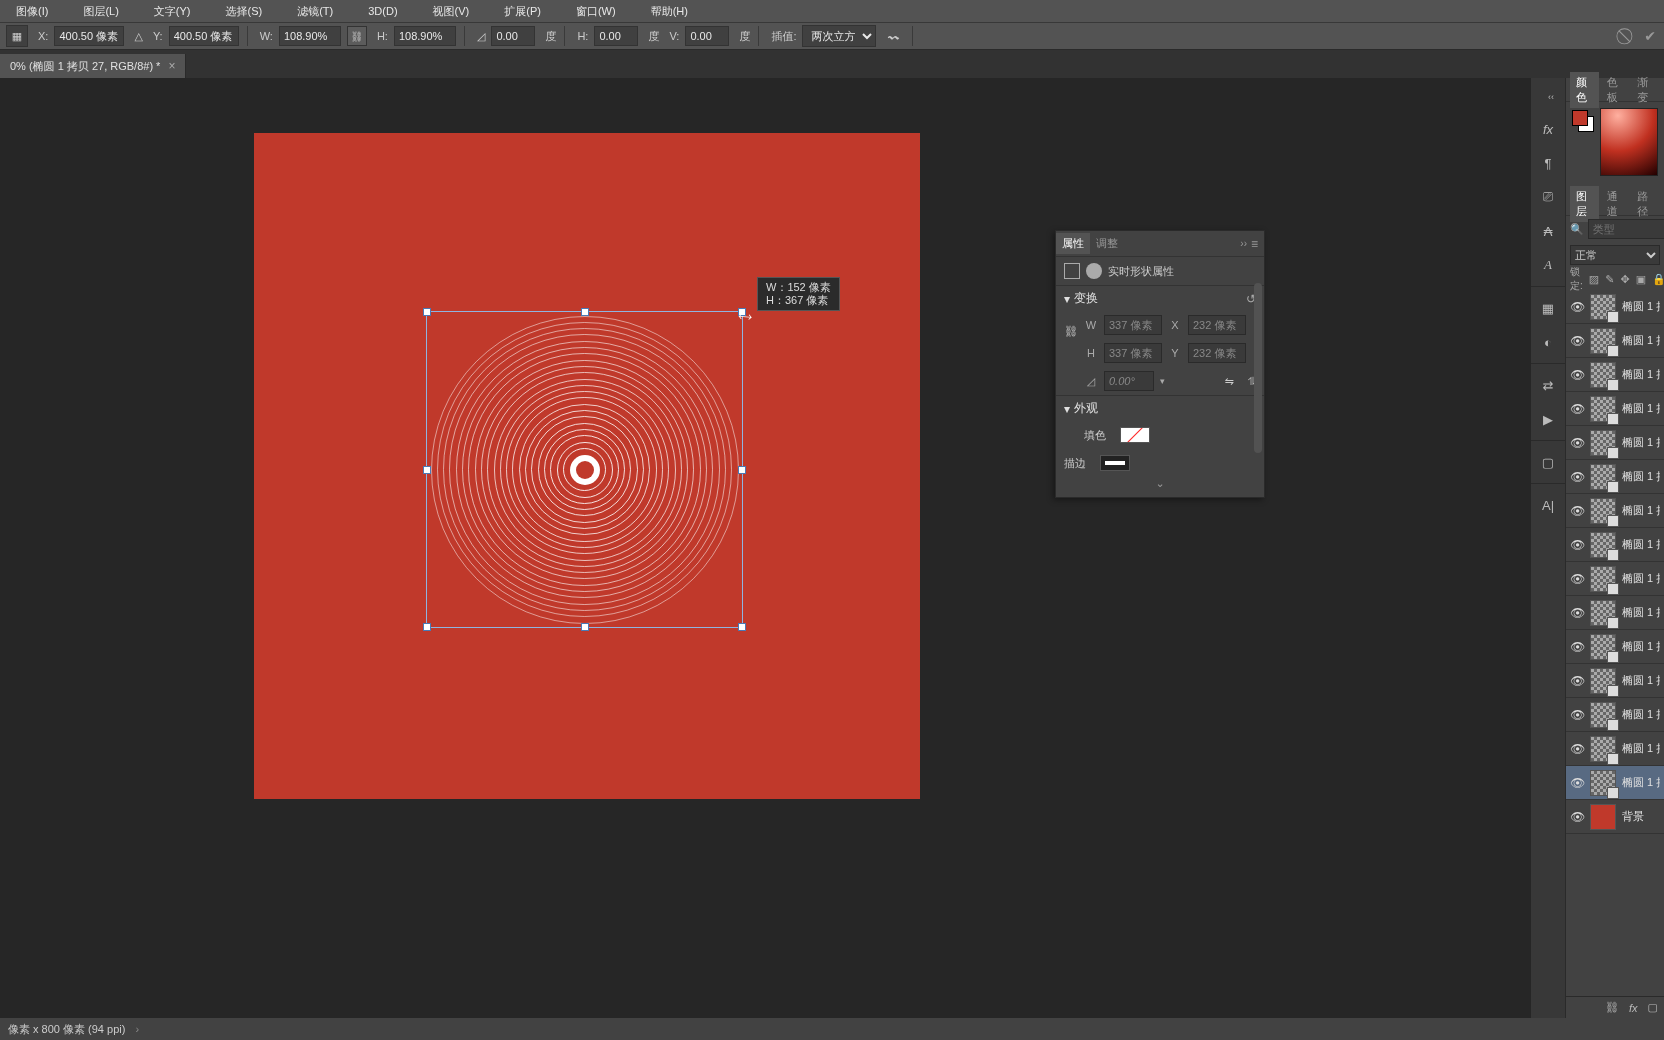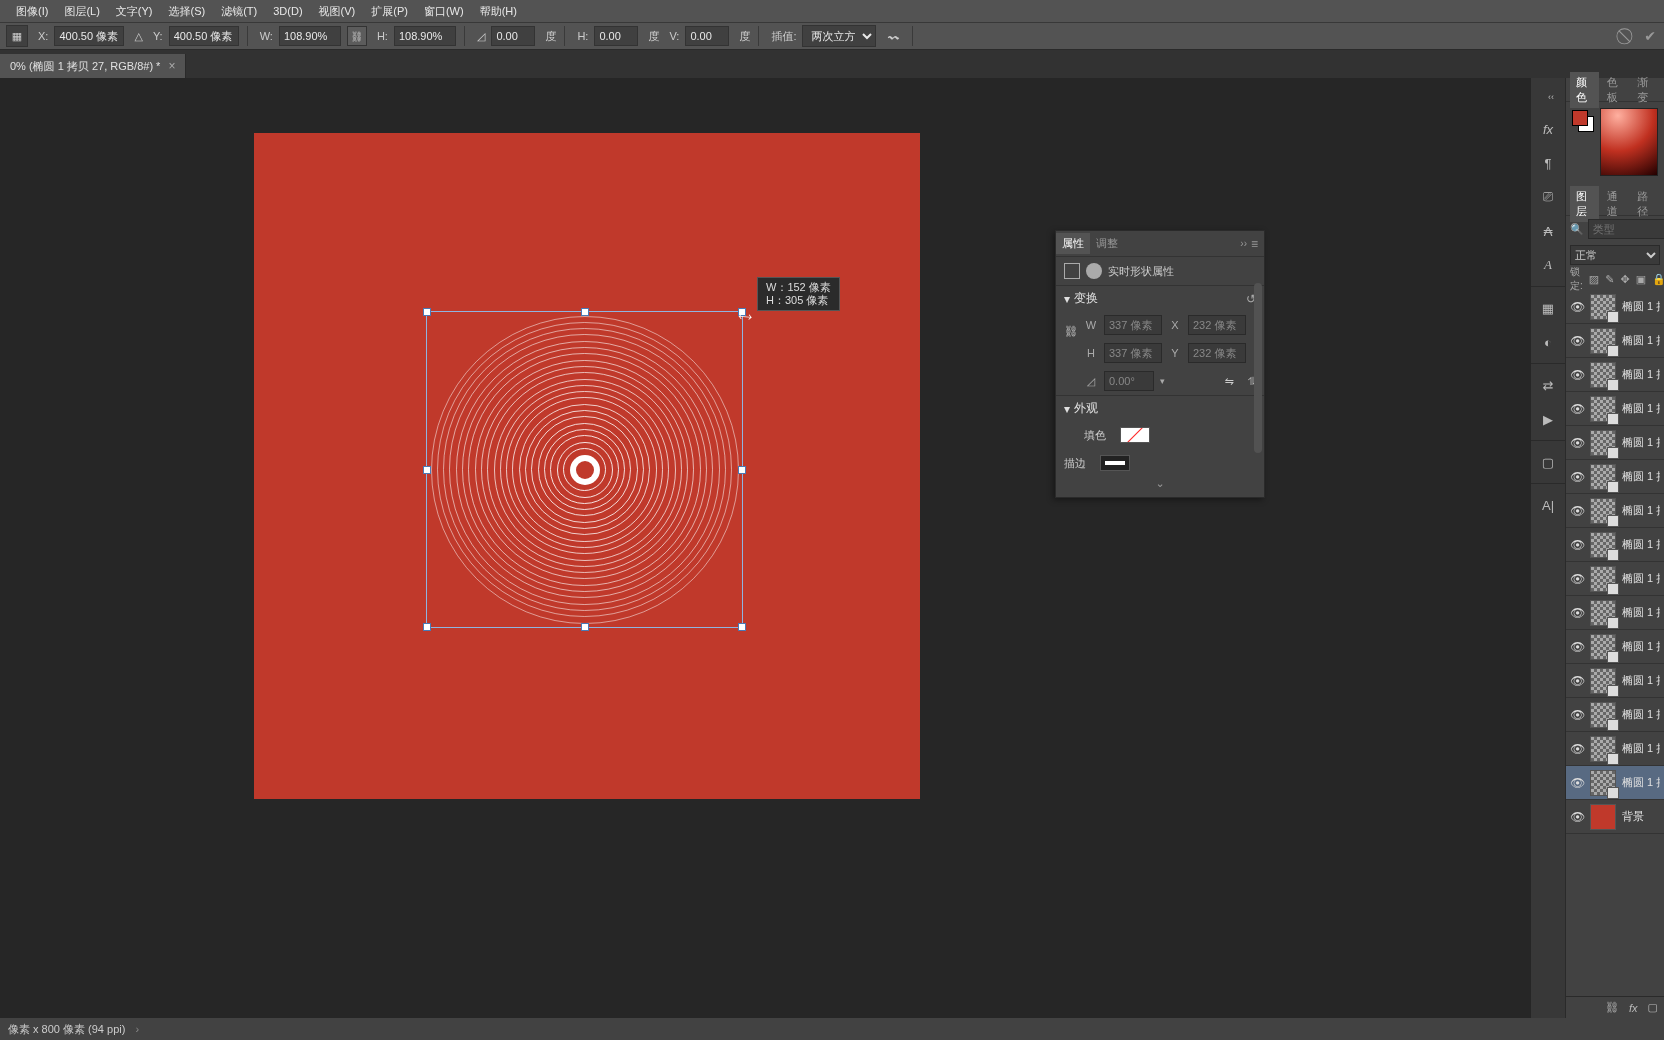--- a/index.html
+++ b/index.html
@@ -1,17 +1,17 @@
 <!DOCTYPE html>
 <html><head>
 <meta charset="utf-8">
 <style>
 *{margin:0;padding:0;box-sizing:border-box;font-family:"Microsoft YaHei",sans-serif;user-select:none}
 body{background:#1e1e1e;color:#ccc;font-size:11px;overflow:hidden;width:1664px;height:1040px;position:relative}
-.menubar{height:22px;display:flex;align-items:center;padding-left:8px;background:#535353;gap:0}
+.menubar{height:22px;display:flex;align-items:center;padding-left:8px;background:#535353;gap:19px}
 .menubar span{padding:3px 8px;cursor:pointer;color:#e8e8e8}
 .optbar{height:28px;background:#535353;display:flex;align-items:center;padding:0 6px;gap:6px;border-top:1px solid #383838;border-bottom:1px solid #2a2a2a}
 .tool-icon{width:22px;height:22px;border:1px solid #333;background:#404040;display:flex;align-items:center;justify-content:center}
 .optlabel{color:#ccc;font-size:11px;margin-left:4px}
 .optinput{width:70px;height:20px;background:#404040;border:1px solid #333;color:#e8e8e8;font-size:11px;padding:0 4px}
 .opt-sep{width:1px;height:20px;background:#3a3a3a;margin:0 2px}
 .link-btn{width:20px;height:20px;background:#5c5c5c;border:1px solid #333;display:flex;align-items:center;justify-content:center;font-size:10px}
 .dropdown{height:22px;background:#404040;border:1px solid #333;color:#e8e8e8;font-size:11px;padding:0 4px}
 .tabs{height:28px;background:#323232;display:flex;align-items:flex-end}
 .doctab{height:24px;background:#535353;padding:4px 10px;display:flex;align-items:center;color:#e0e0e0;font-size:11px;border-right:1px solid #2a2a2a}
@@ -172,21 +172,21 @@
         <div class="handle h-tr"></div>
         <div class="handle h-ml"></div>
         <div class="handle h-mr"></div>
         <div class="handle h-bl"></div>
         <div class="handle h-bm"></div>
         <div class="handle h-br"></div>
      </div>
      <div class="cursor-icon">⤡</div>
      <div class="tooltip-box">
         <div>W：152 像素</div>
-        <div>H：305 像素</div>
+        <div>H：367 像素</div>
      </div>
   </div>
 </div>
 
 <div class="right-col">
 
   <div class="floating-properties" style="position:absolute;left:-238px">
      <div class="fp-tabs">
         <span class="ptab active">属性</span>
         <span class="ptab">调整</span>
@@ -213,21 +213,21 @@
      </div>
      <div class="fp-row" style="padding-left:28px">
        <span class="lbl">H</span>
           <input value="337 像素" style="">
        <span class="lbl">Y</span>
           <input value="232 像素" style="">
      </div>
      </div>
      <div class="fp-row" style="padding-left:28px">
        <span class="lbl">◿</span>
-       <input style="width: 50px;" value="0.00°">
+       <input style="width: 50px; font-style: italic;" value="0.00°">
        <span style="font-size:9px;color:#aaa">▾</span>
        <span style="flex:1"></span>
        <span>⇋</span>
        <span style="margin-left:8px">⥮</span>
      </div>
      <div class="section-hdr">
         <span>▾</span>
         <span>外观</span>
      </div>
      <div class="fp-row" style="padding-left:28px">

